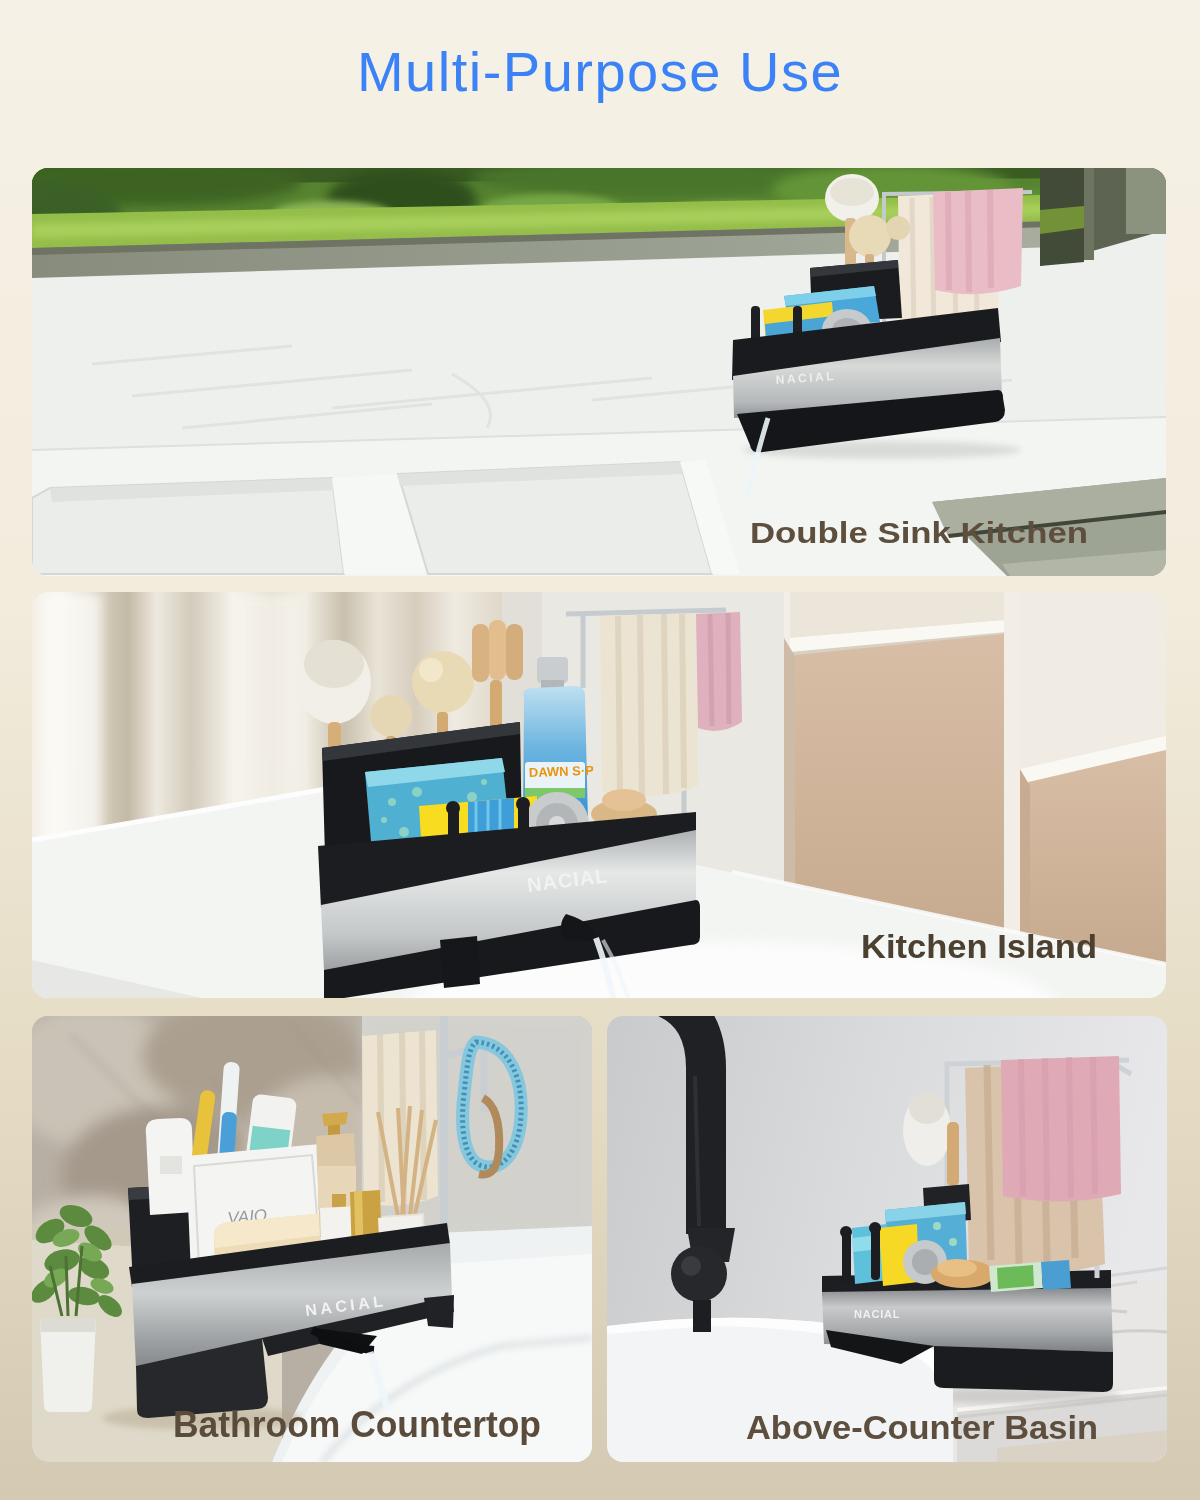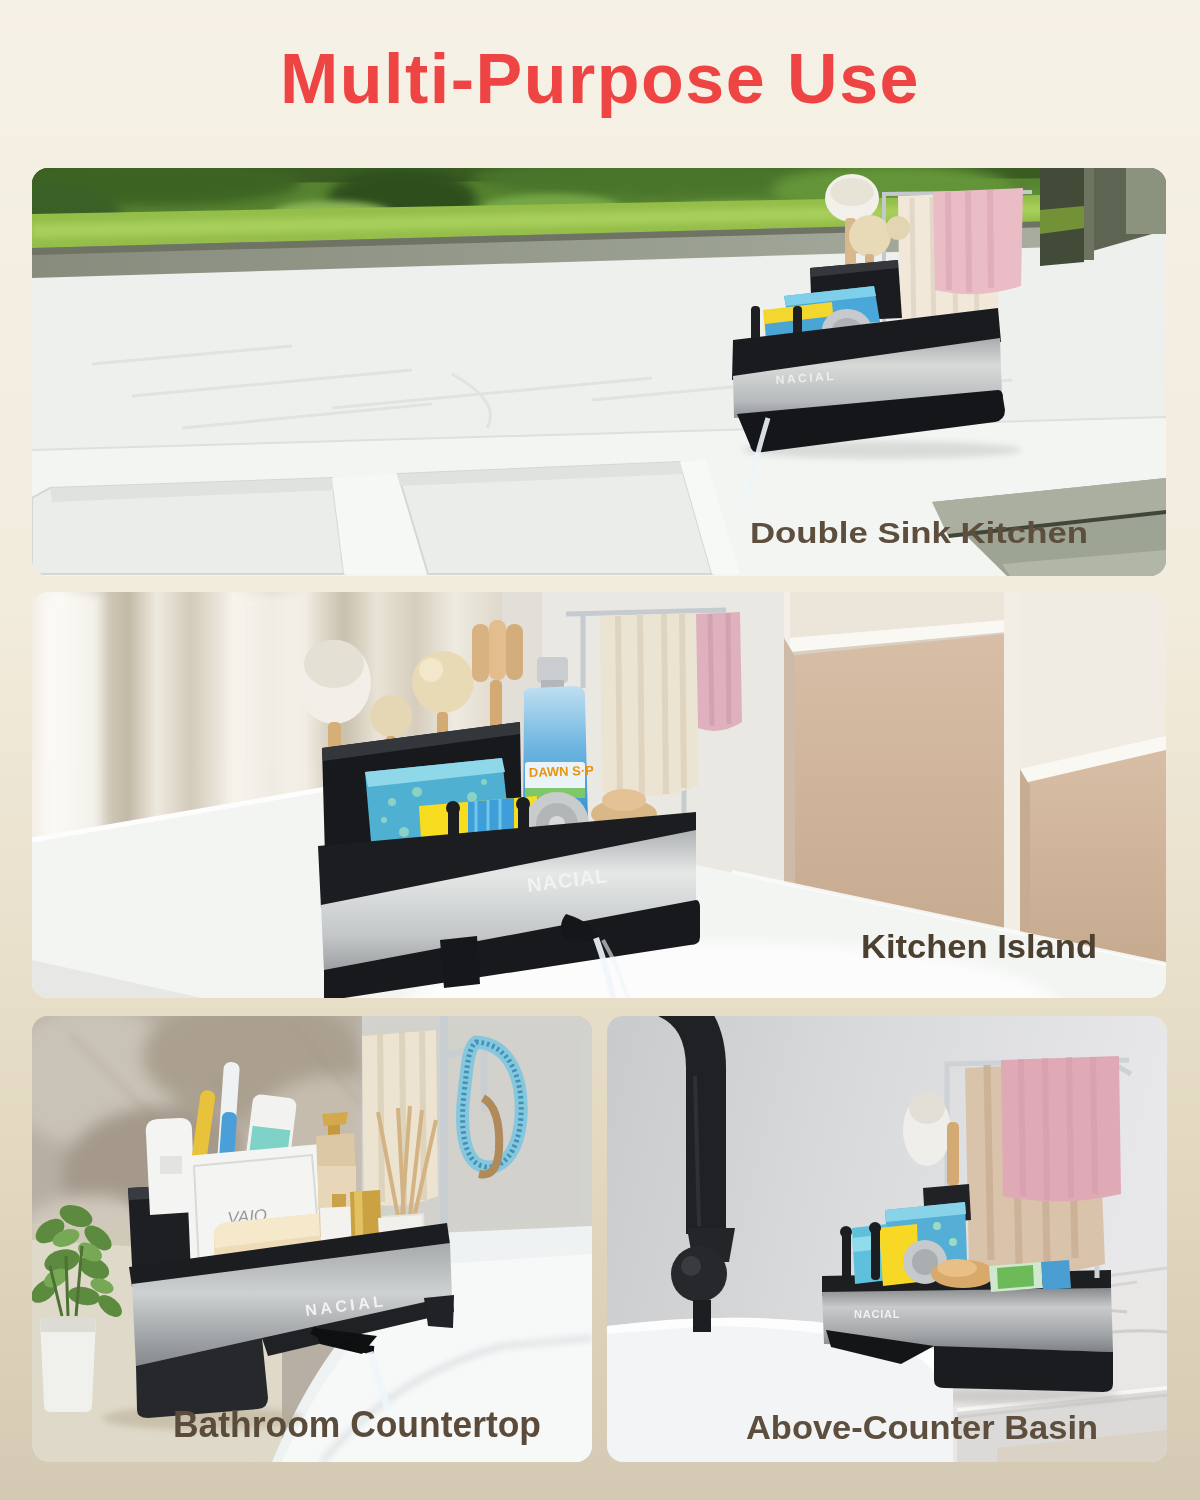--- a/index.html
+++ b/index.html
@@ -4,21 +4,21 @@
 <style>
   html,body{margin:0;padding:0;}
   body{width:1200px;height:1500px;position:relative;overflow:hidden;
        background:linear-gradient(180deg,#f6f1e6 0%,#f2ecdd 40%,#e4dac2 75%,#d4cab3 100%);
        font-family:"Liberation Sans", sans-serif;}
   .panel{position:absolute;border-radius:16px;overflow:hidden;}
 </style>
 </head>
 <body>
 
-<div style="position:absolute;top:39px;left:0;width:1200px;text-align:center;font-size:70px;font-weight:bold;color:#ef4444;letter-spacing:1.5px;">Multi-Purpose Use</div>
+<div style="position:absolute;top:39px;left:0;width:1200px;text-align:center;font-size:56px;font-weight:normal;color:#3b82f6;letter-spacing:1.5px;">Multi-Purpose Use</div>
 
 <div class="panel" style="left:32px;top:168px;width:1134px;height:408px;">
 <svg width="1134" height="408" viewBox="0 0 1134 408" xmlns="http://www.w3.org/2000/svg">
 <defs>
   <linearGradient id="p1steel" x1="0" y1="0" x2="0" y2="1">
     <stop offset="0" stop-color="#a8acae"></stop>
           <stop offset="0.35" stop-color="#d8dad8"></stop>
           <stop offset="0.8" stop-color="#b5b9bb"></stop>
           <stop offset="1" stop-color="#8f9395"></stop>
   </linearGradient>

